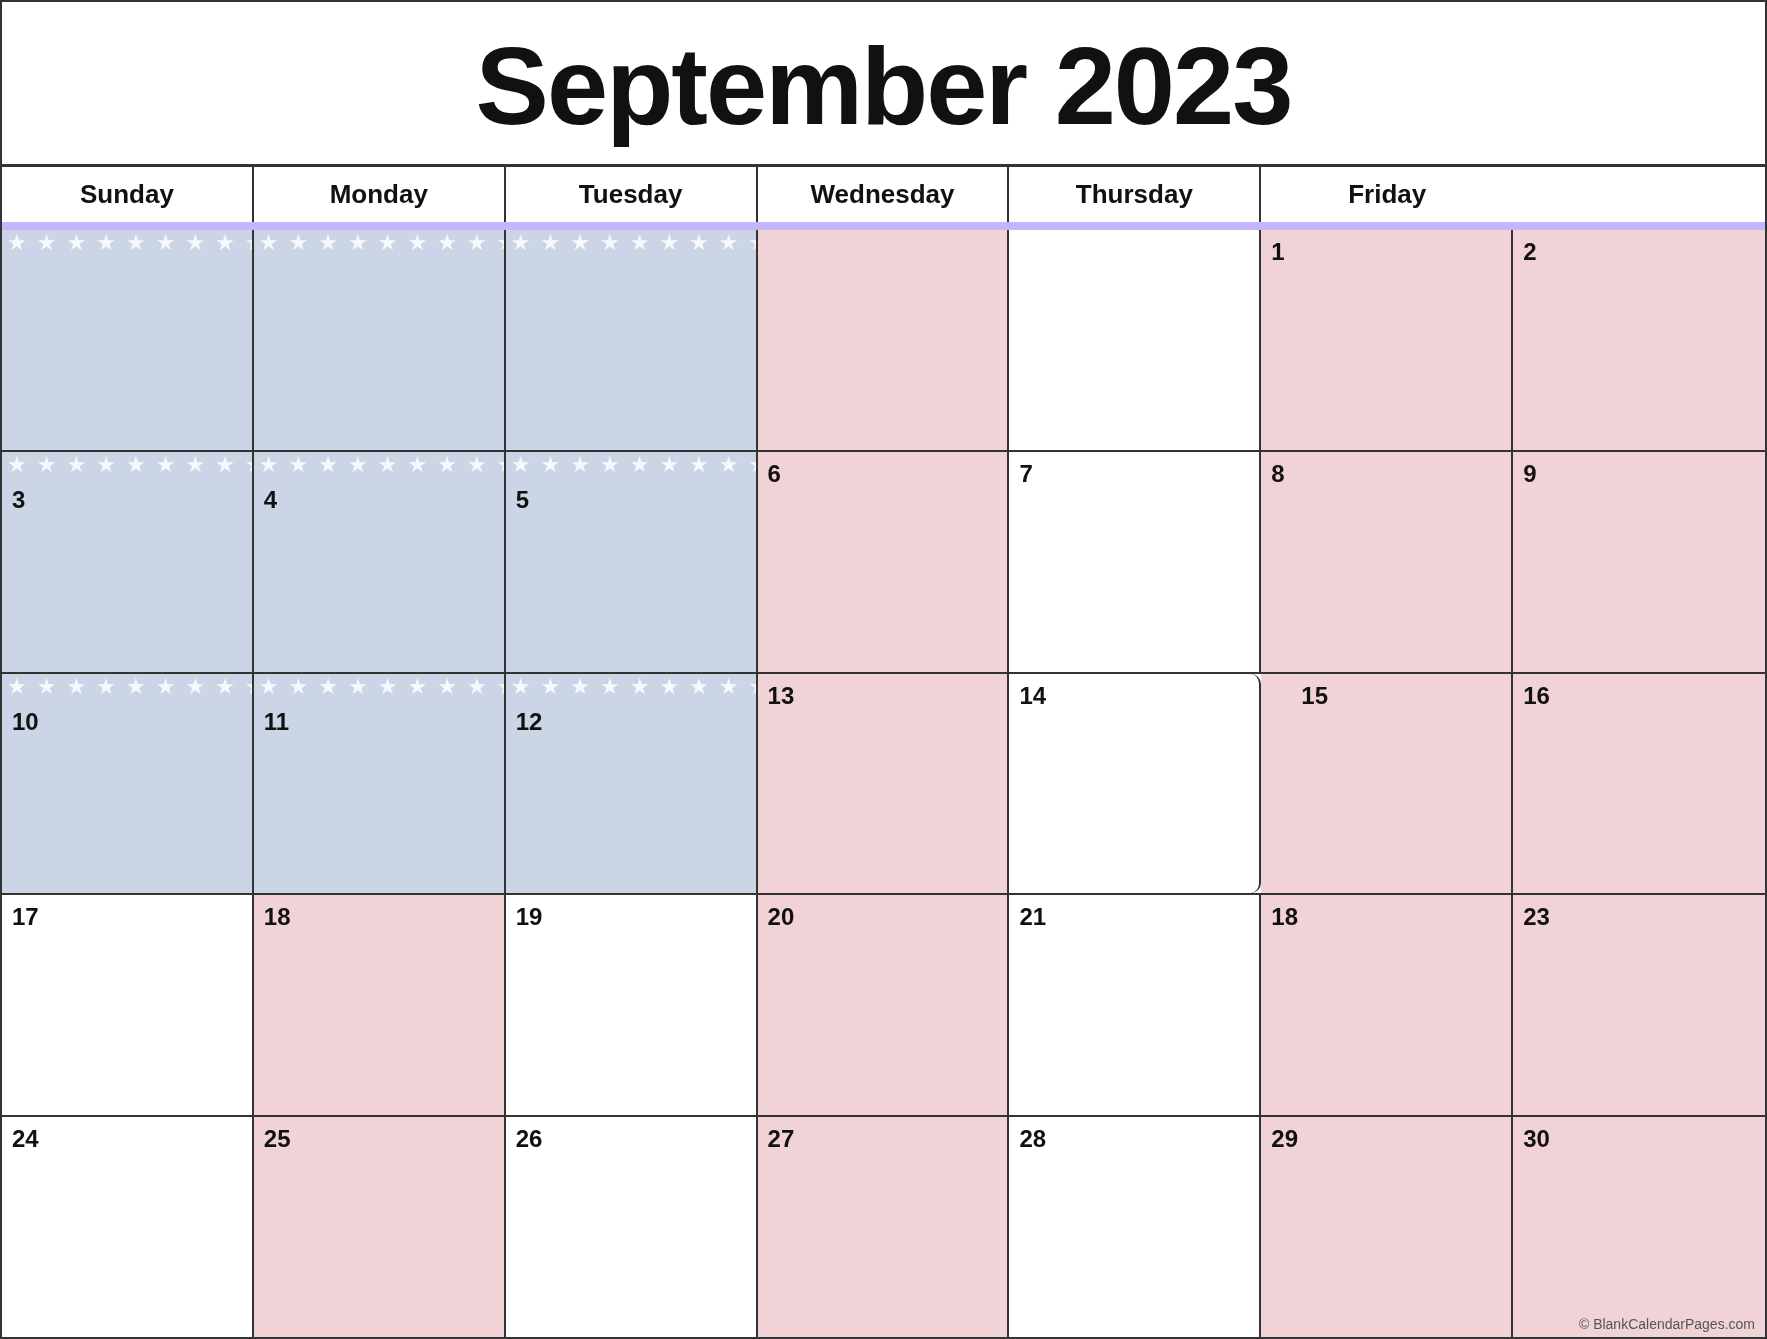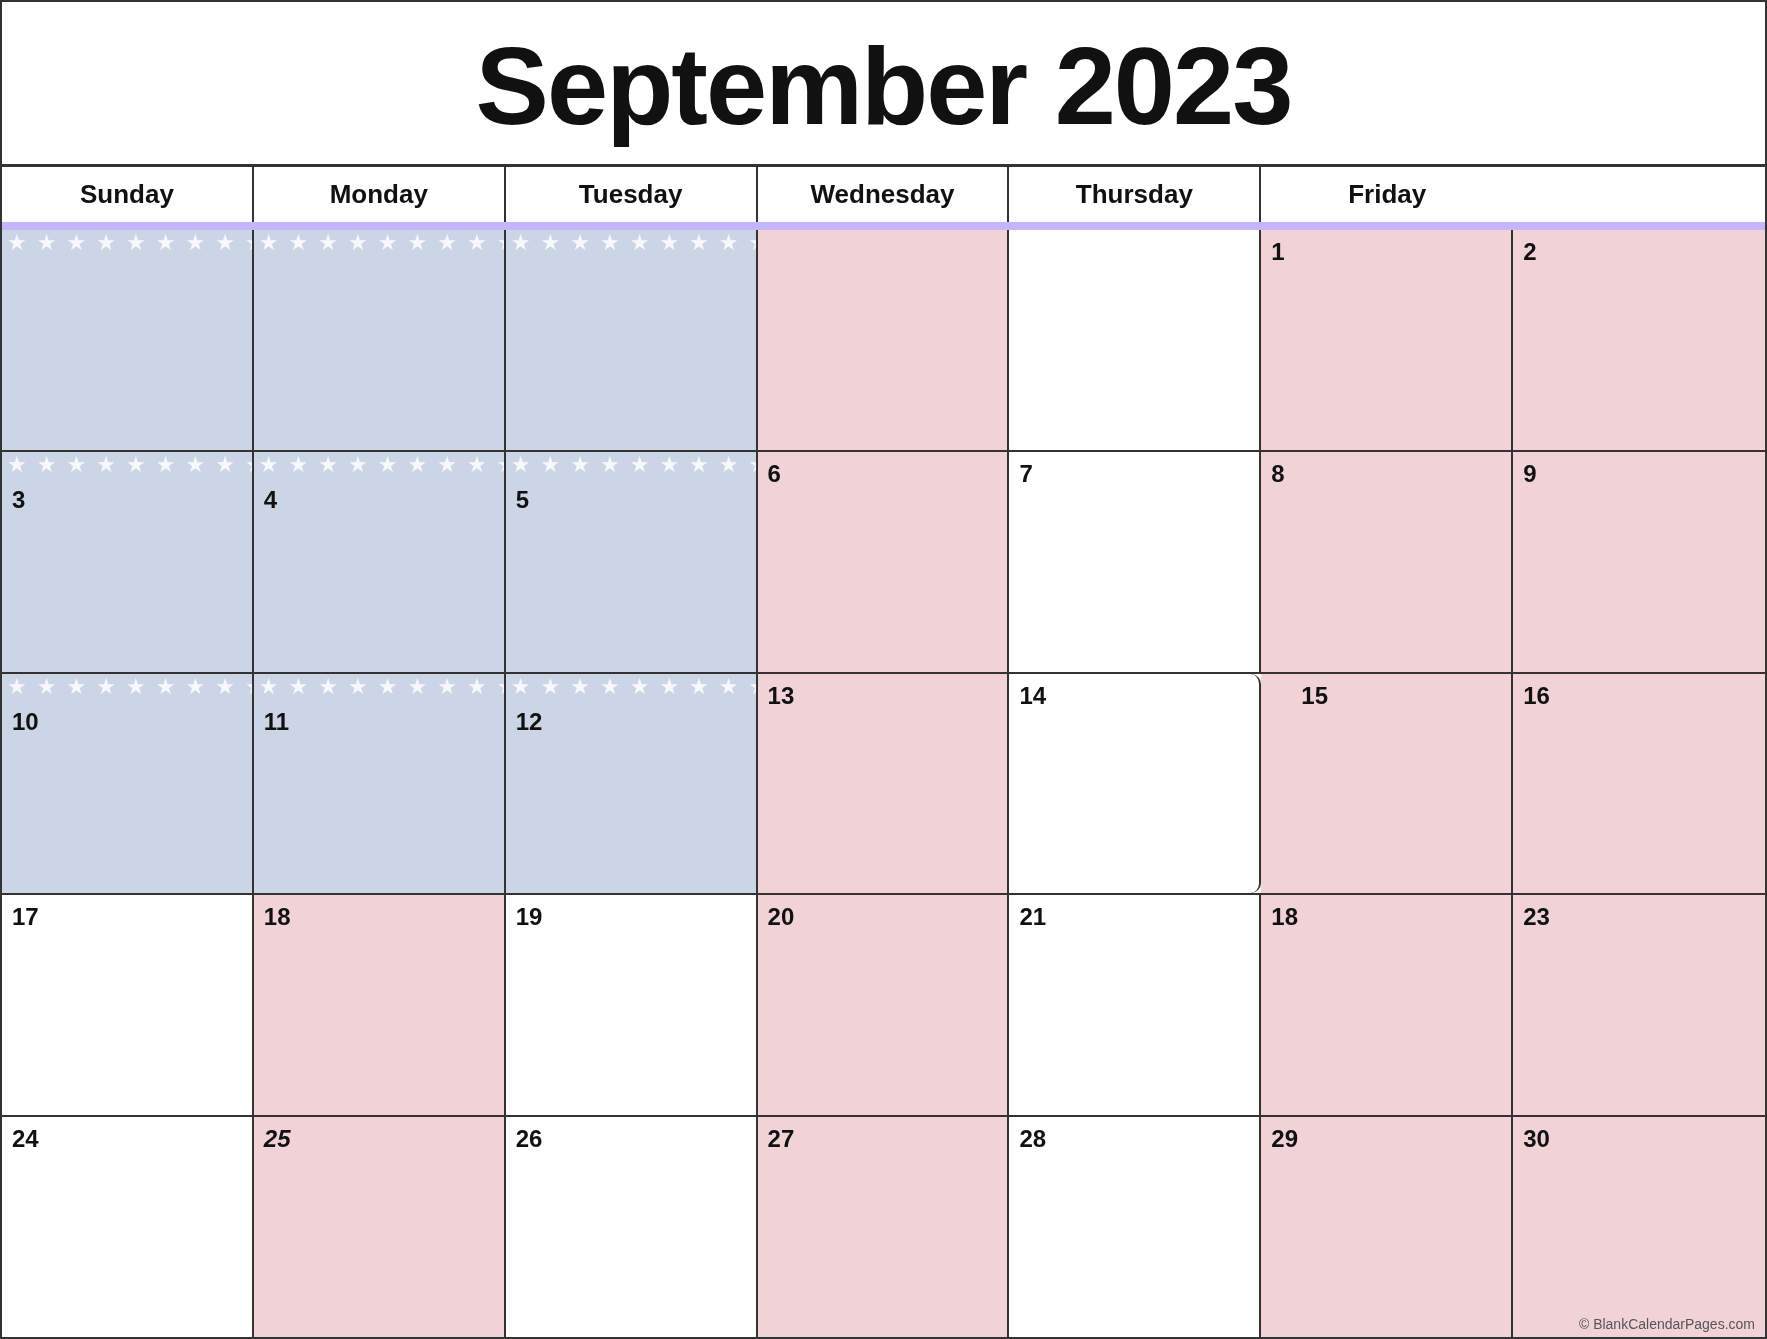--- a/index.html
+++ b/index.html
@@ -239,21 +239,21 @@
             <div class="day-number" style="position: relative; z-index: 3;">18</div>
           </div>
           <div class="day-cell" style="background-color: rgba(230, 175, 182, 0.55);">
             <div class="day-number" style="position: relative; z-index: 3;">23</div>
           </div>
         </div>
         <div class="week-row">
           <div class="day-cell" style="background-color: rgba(255, 255, 255, 0.7);">
             <div class="day-number" style="position: relative; z-index: 3;">24</div>
           </div>
-          <div class="day-cell" style="background-color: rgba(230, 175, 182, 0.55); font-style: italic;">
+          <div class="day-cell" style="background-color: rgba(230, 175, 182, 0.55);">
             <div class="day-number" style="position: relative; z-index: 3;">25</div>
           </div>
           <div class="day-cell" style="background-color: rgba(255, 255, 255, 0.7);">
             <div class="day-number" style="position: relative; z-index: 3;">26</div>
           </div>
           <div class="day-cell" style="background-color: rgba(230, 175, 182, 0.55);">
             <div class="day-number" style="position: relative; z-index: 3;">27</div>
           </div>
           <div class="day-cell" style="background-color: rgba(255, 255, 255, 0.7);">
             <div class="day-number" style="position: relative; z-index: 3;">28</div>

